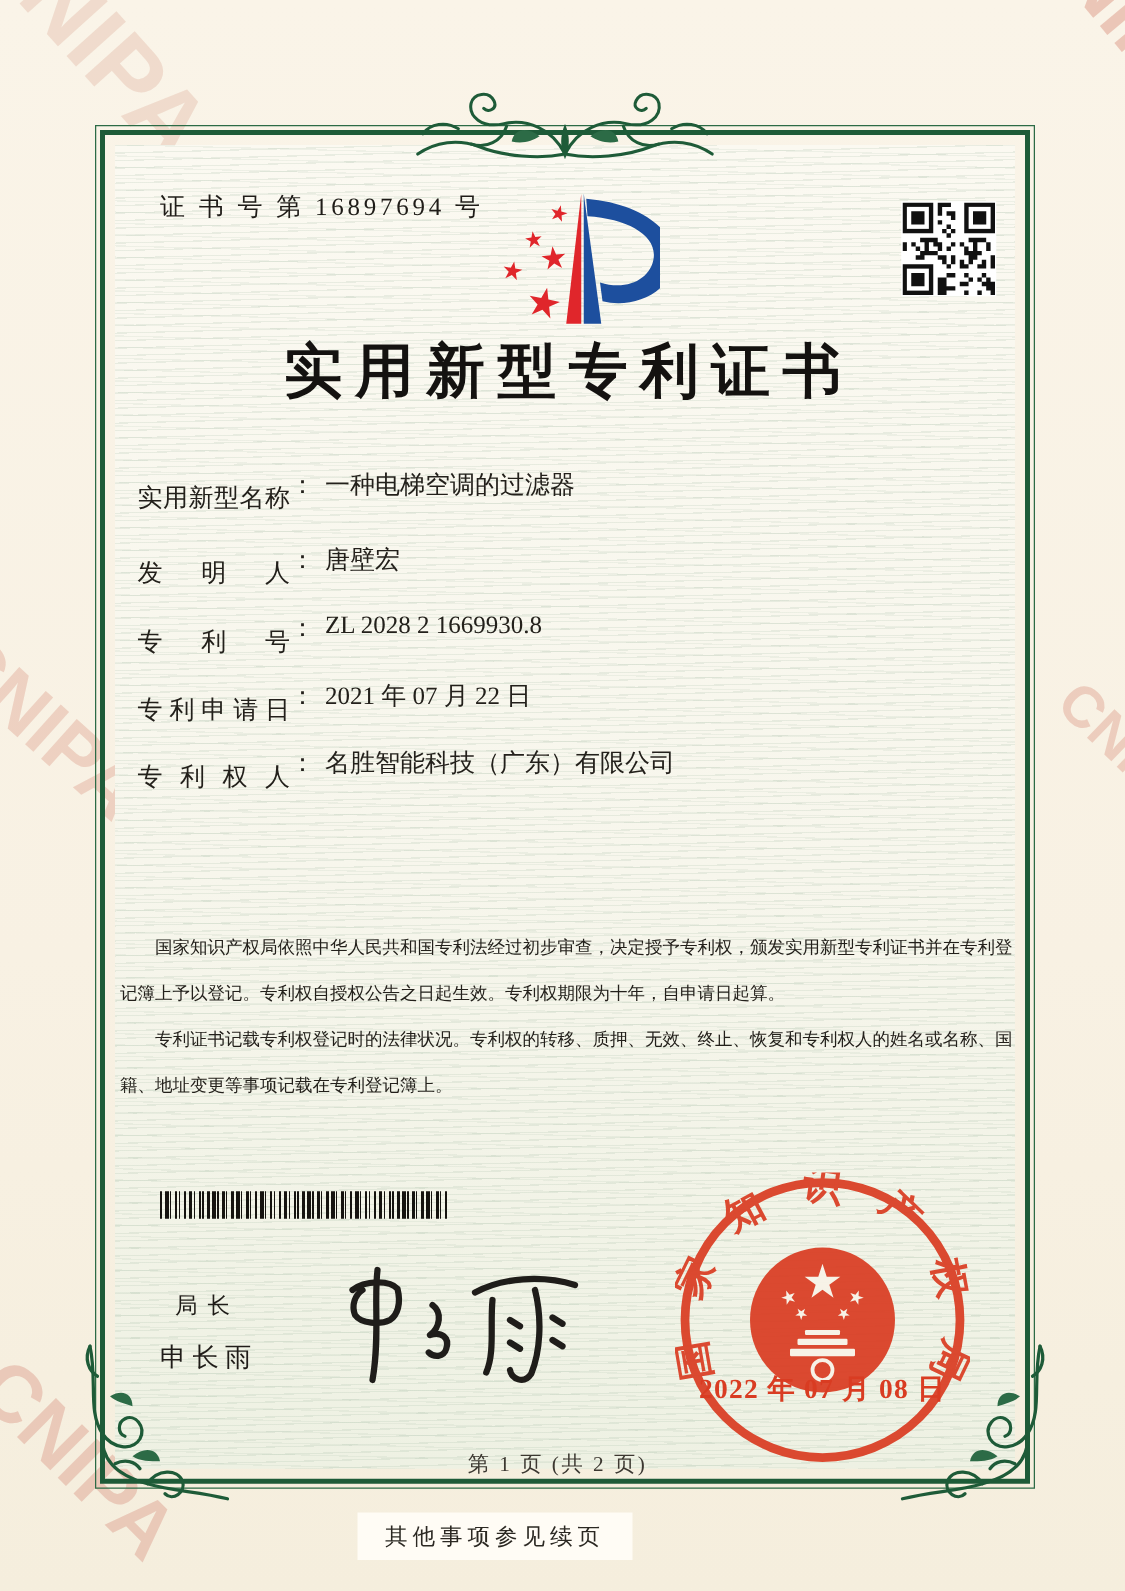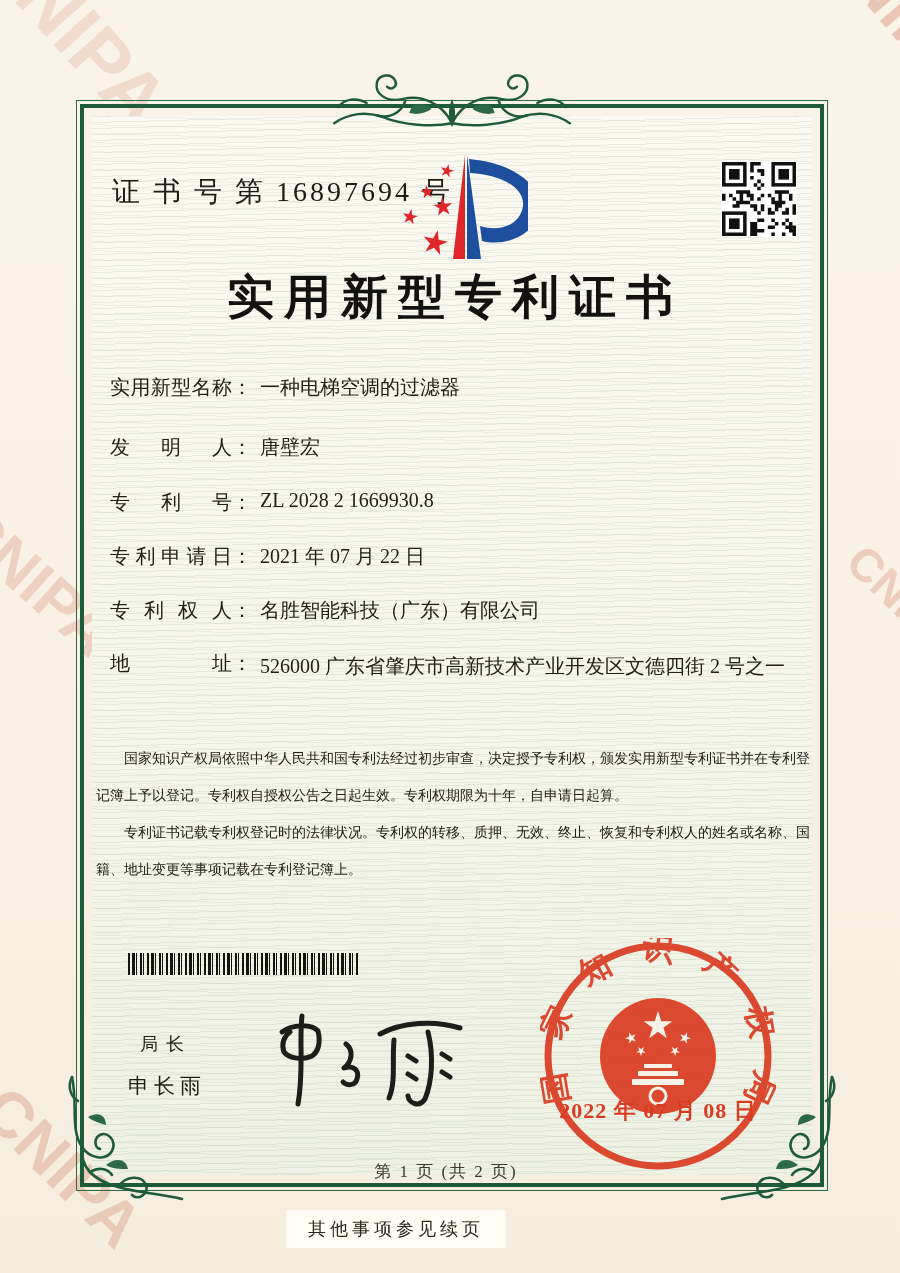--- a/index.html
+++ b/index.html
@@ -39,35 +39,35 @@
       repeating-linear-gradient(181.5deg, rgba(160,185,162,.14) 0 1px, transparent 1px 9px),
       linear-gradient(180deg, #fbf9f1 0%, #f7f6ec 55%, #eef1e3 100%);
   }
   
   .ornament { position:absolute; pointer-events:none; }
   .orn-top    { left:320px; top:72px;  width:264px; height:66px; }
   .orn-bl     { left:62px;  top:1075px; width:130px; height:130px; }
   .orn-br     { left:712px; top:1075px; width:130px; height:130px; transform:scaleX(-1); }
   
   .cert-number {
-    position:absolute; left:112px; top:152px; font-size:28px;
-    letter-spacing:3px; color:#1f1c18;margin-top:21px;
+    position:absolute; left:128px; top:152px; font-size:20px;
+    letter-spacing:3px; color:#1f1c18;
   }
   .logo { position:absolute; left:390px; top:149px; width:138px; height:112px; }
   .qr   { position:absolute; left:721px; top:161px; width:76px; height:76px; background:#fff; padding:1px; }
   .title {
     position:absolute; left:0; top:266px; width:100%;
     text-align:center; font-size:47px; font-weight:bold;
     letter-spacing:10px; padding-left:10px; color:#141210;
   }
   
   .frow { position:absolute; left:110px; font-size:20px; color:#23201b; }
   .flabel {
     display:inline-block; width:122px;
-    text-align:justify; text-align-last:justify; vertical-align:top;
+    text-align:justify; text-align-last:justify; vertical-align:top;margin-top:11px;
   }
   .fcolon { vertical-align:top; }
   .fvalue { margin-left:8px; vertical-align:top; }
   .addr   { display:inline-block; width:562px; line-height:33px; }
   .glabel { letter-spacing:1px; }
   .grant2 { position:absolute; left:464px; top:0; white-space:nowrap; }
   
   .body-text {
     position:absolute; left:96px; top:740px; width:714px;
     font-size:14px; line-height:37px; text-align:justify; color:#23201b;
@@ -207,23 +207,20 @@
     <span class="flabel">发明人</span><span class="fcolon">：</span><span class="fvalue">唐壁宏</span>
   </div>
   <div class="frow" style="top:489px">
     <span class="flabel">专利号</span><span class="fcolon">：</span><span class="fvalue">ZL 2028 2 1669930.8</span>
   </div>
   <div class="frow" style="top:543px">
     <span class="flabel">专利申请日</span><span class="fcolon">：</span><span class="fvalue">2021 年 07 月 22 日</span>
   </div>
   <div class="frow" style="top:597px">
     <span class="flabel">专利权人</span><span class="fcolon">：</span><span class="fvalue">名胜智能科技（广东）有限公司</span>
-  </div>
-  <div class="frow" style="top:650px">
-    <span class="flabel">地址</span><span class="fcolon">：</span><span class="fvalue addr">526000 广东省肇庆市高新技术产业开发区文德四街 2 号之一</span>
   </div>
 
   <div class="body-text">
     <p>国家知识产权局依照中华人民共和国专利法经过初步审查，决定授予专利权，颁发实用新型专利证书并在专利登记簿上予以登记。专利权自授权公告之日起生效。专利权期限为十年，自申请日起算。</p>
     <p>专利证书记载专利权登记时的法律状况。专利权的转移、质押、无效、终止、恢复和专利权人的姓名或名称、国籍、地址变更等事项记载在专利登记簿上。</p>
   </div>
 
   <div class="barcode"></div>
 
   <div class="director-title">局长</div>

